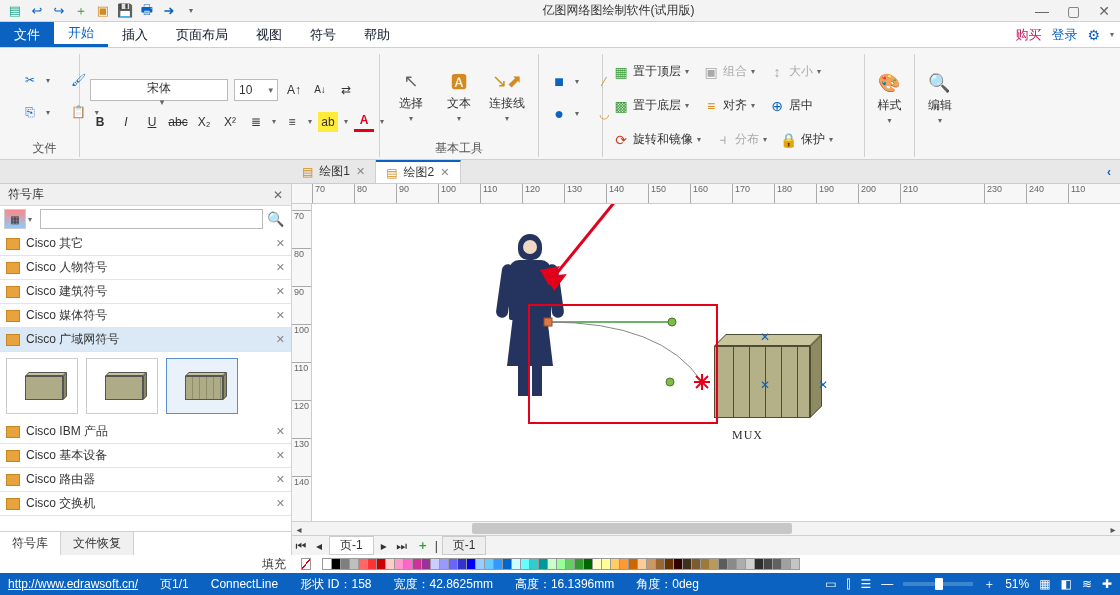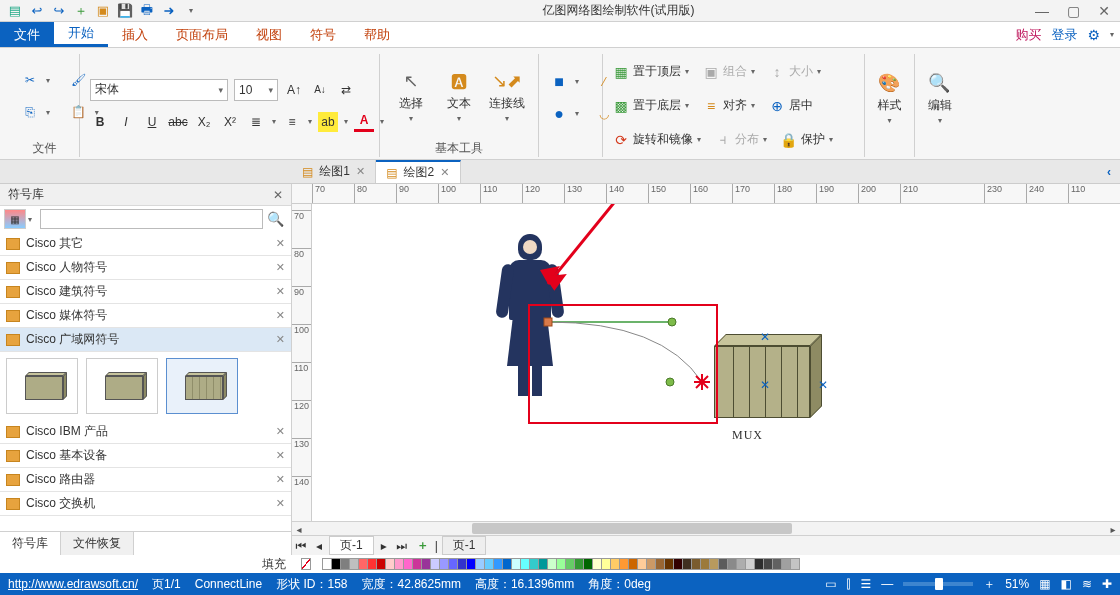--- a/index.html
+++ b/index.html
@@ -8,21 +8,21 @@
 
 .qat { height:22px; background:#f3f3f3; border-bottom:1px solid #d0d0d0; display:flex; align-items:center; padding:0 4px; }
 .qat .icon { width:18px; height:16px; margin:0 2px; display:inline-flex; align-items:center; justify-content:center; cursor:pointer; font-size:13px; }
 .qat .spacer { flex:1 1 auto; }
 .qat .title { font-size:12px; color:#333; }
 .qat .winbtns { display:flex; gap:18px; margin-left:auto; padding-right:6px; }
 .qat .winbtns span { font-size:14px; color:#666; }
 
 
 .tabs { height:26px; background:#fff; display:flex; align-items:stretch; border-bottom:1px solid #d0d0d0; }
-.tabs .tab { padding:0 14px; display:flex; align-items:center; font-size:13px; color:#c2410c; cursor:pointer; }
+.tabs .tab { padding:0 14px; display:flex; align-items:center; font-size:13px; color:#0f172a; cursor:pointer; }
 .tabs .tab.file { background:#0b62c0; color:#fff; }
 .tabs .tab.active { border-bottom:3px solid #0b62c0; color:#0b62c0; }
 .tabs .right { margin-left:auto; display:flex; align-items:center; gap:10px; padding-right:6px; font-size:13px; }
 .tabs .right .buy { color:#be185d; }
 .tabs .right .login { color:#0b62c0; }
 .tabs .right .gear { color:#0b62c0; font-size:14px; }
 
 
 .ribbon { height:112px; background:#f6f6f6; border-bottom:1px solid #d0d0d0; display:flex; padding:6px 10px 2px 10px; }
 .ribbon .group { border-right:1px solid #d0d0d0; padding:0 10px; display:flex; flex-direction:column; }
@@ -111,21 +111,21 @@
 .scrollbar .thumb { position:absolute; top:1px; height:11px; left:180px; width:320px; background:#c7c7c7; border-radius:2px; }
 .scrollbar .ar { position:absolute; top:0; width:14px; height:14px; display:flex; align-items:center; justify-content:center; font-size:10px; color:#555; }
 .scrollbar .ar.left { left:0; } .scrollbar .ar.right { right:0; }
 
 
 .colorbar { height:18px; display:flex; align-items:center; padding-left:262px; gap:12px; }
 .colorbar .lbl { font-size:12px; margin-right:4px; }
 .colorbar .sw { width:10px; height:12px; border:1px solid #999; margin-left:-1px; }
 
 
-.status { position:absolute; left:0; right:0; bottom:0; height:22px; background:#0b62c0; color:#fff; display:flex; align-items:center; font-size:12px; padding:0 8px; gap:14px; }
+.status { position:absolute; left:0; right:0; bottom:0; height:22px; background:#0b62c0; color:#fff; display:flex; align-items:center; font-size:12px; padding:0 8px; gap:22px; }
 .status .link { text-decoration:underline; }
 .status .right { margin-left:auto; display:flex; align-items:center; gap:10px; }
 .status .right span { color:#fff; }
 .slider { width:70px; height:4px; background:#3d85cf; position:relative; }
 .slider:before { content:""; position:absolute; left:32px; top:-4px; width:8px; height:12px; background:#fff; border-radius:1px; }
 
 
 .boxd { width:42px; height:28px; position:relative; }
 .boxd .f { position:absolute; inset:4px 0 0 4px; background:#aeac86; border:1px solid #555; }
 .boxd .t { position:absolute; left:4px; right:0; top:0; height:4px; background:#c6c39c; transform:skewX(-45deg); transform-origin:bottom; border:1px solid #555; }
@@ -176,21 +176,21 @@
     <div class="gbody">
       <div class="row"><span class="btn" style="color:#0b62c0;">✂</span><span style="font-size:8px;color:#666;">▾</span>&nbsp;&nbsp;<span class="btn" style="color:#0b62c0;">🖌</span><span style="font-size:8px;color:#666;">▾</span></div>
       <div class="row"><span class="btn" style="color:#0b62c0;">⎘</span><span style="font-size:8px;color:#666;">▾</span>&nbsp;&nbsp;<span class="btn" style="color:#0b62c0;">📋</span><span style="font-size:8px;color:#666;">▾</span></div>
     </div>
     <div class="glabel">文件</div>
   </div>
 
   <div class="group" style="width:300px;">
     <div class="gbody">
       <div class="row">
-        <div class="combo" style="width:138px;">
+        <div class="combo" style="width:138px;flex-direction:column;">
             <span>宋体</span>
             <span class="arrow">▾</span>
           </div>
         <div class="combo" style="width:44px;">
             <span>10</span>
             <span class="arrow">▾</span>
           </div>
         <span class="btn">A↑</span>
         <span class="btn" style="font-size:10px;">A↓</span>
         <span class="btn">⇄</span>

